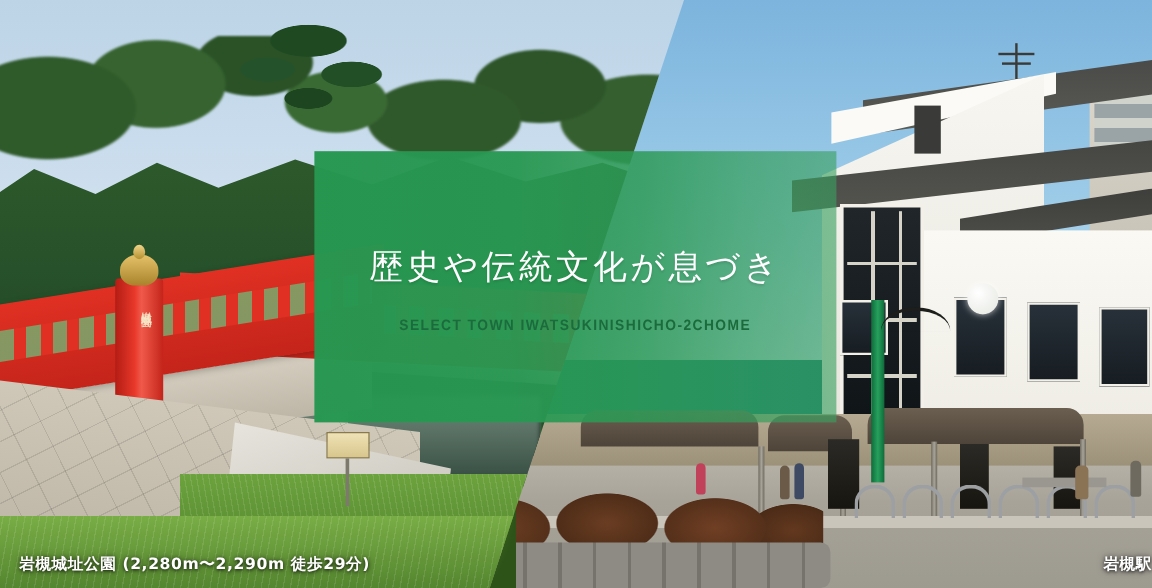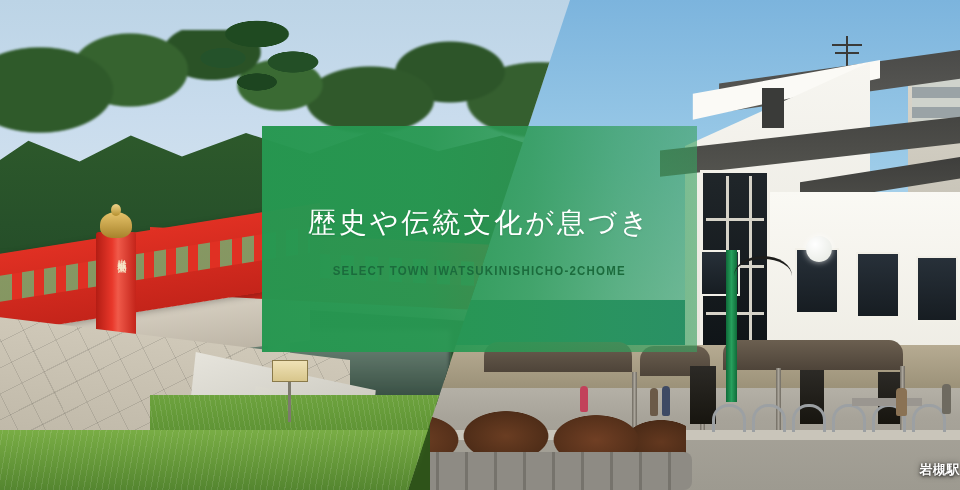--- a/index.html
+++ b/index.html
@@ -300,15 +300,16 @@
 
   <div class="panel">
     <div class="panel-inner">
       <div class="headline">
         <span>歴史や伝統文化が息づき</span>
       </div>
       <div class="subline">SELECT TOWN IWATSUKINISHICHO-2CHOME</div>
     </div>
   </div>
 
+  <div class="cap cap-left">岩槻城址公園 (2,280m〜2,290m 徒歩29分)</div>
   <div class="cap cap-right">岩槻駅</div>
 
 </div>
 
 </body></html>

